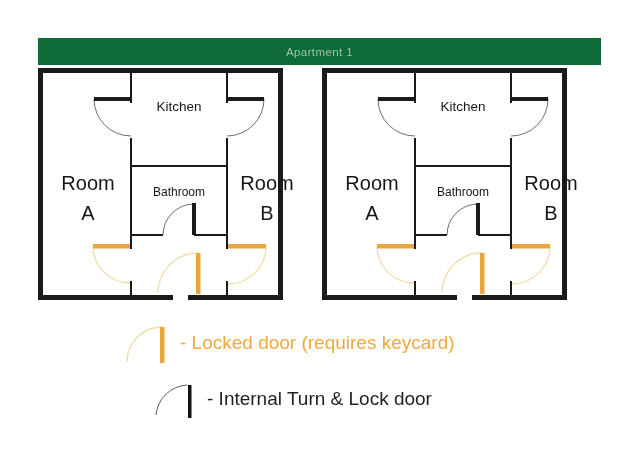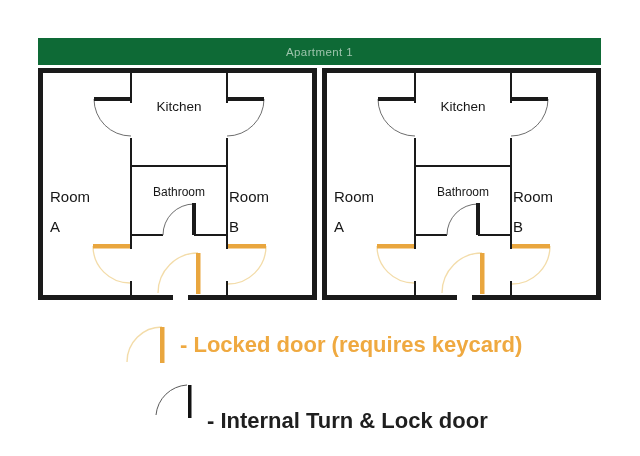--- a/index.html
+++ b/index.html
@@ -20,42 +20,42 @@
   }
   .header{
     position:absolute;left:38px;top:38px;width:563px;height:27px;
     background:var(--header-green);display:flex;
   }
   .header-cell{
     flex:1;display:flex;align-items:center;justify-content:center;
     color:var(--header-text-green);font-size:11.5px;letter-spacing:.4px;text-align:center;
   }
   .apt{
-    position:absolute;top:68px;width:279px;height:232px;
+    position:absolute;top:68px;width:245px;height:232px;
     border:5px solid var(--wall-black);background:#fff;box-sizing:border-box;
   }
   .apt-1{left:38px;} .apt-2{left:322px;}
   .apt svg{position:absolute;left:0;top:0;}
   .wall-line{stroke:var(--wall-black);stroke-width:2;fill:none;}
   .door-arc{stroke:var(--interior-arc-gray);stroke-width:1;fill:none;}
   .door-leaf-black{fill:var(--wall-black);}
   .door-leaf-orange{fill:var(--locked-door-orange);}
   .door-arc-orange{stroke:var(--locked-arc-faint);stroke-width:1.3;fill:none;}
   .lbl{position:absolute;color:#161616;text-align:center;}
   .lbl-kitchen{left:86px;top:26px;width:100px;font-size:13.5px;}
   .lbl-bathroom{left:86px;top:112px;width:100px;font-size:12px;}
-  .room-lbl{position:absolute;top:109px;width:76px;font-size:15px;line-height:30px;color:#161616;}
+  .room-lbl{position:absolute;top:95px;width:76px;font-size:20px;line-height:30px;text-align:center;color:#161616;}
   .room-a{left:7px;} .room-b{left:186px;}
   .entrance-gap{position:absolute;left:130px;bottom:-5px;width:15px;height:5px;background:#fff;}
   .legend-icon{position:absolute;}
   .legend-icon-1{left:120px;top:320px;}
   .legend-icon-2{left:148px;top:378px;}
-  .legend-text{position:absolute;font-size:22px;white-space:nowrap;font-weight:bold;}
+  .legend-text{position:absolute;font-size:19px;white-space:nowrap;}
   .legend-text-1{left:180px;top:332px;color:var(--legend-orange-text);}
-  .legend-text-2{left:207px;top:408px;color:var(--legend-dark-text);}
+  .legend-text-2{left:207px;top:388px;color:var(--legend-dark-text);}
   .legend-bar-orange{fill:var(--locked-door-orange);}
   .legend-arc-orange{stroke:var(--locked-arc-faint);stroke-width:1.4;fill:none;}
   .legend-bar-black{fill:#121212;}
   .legend-arc-gray{stroke:#5A5A5A;stroke-width:1;fill:none;}
 </style>
 </head>
 <body>
 
 <div class="header">
   <div class="header-cell">Apartment 1</div>

